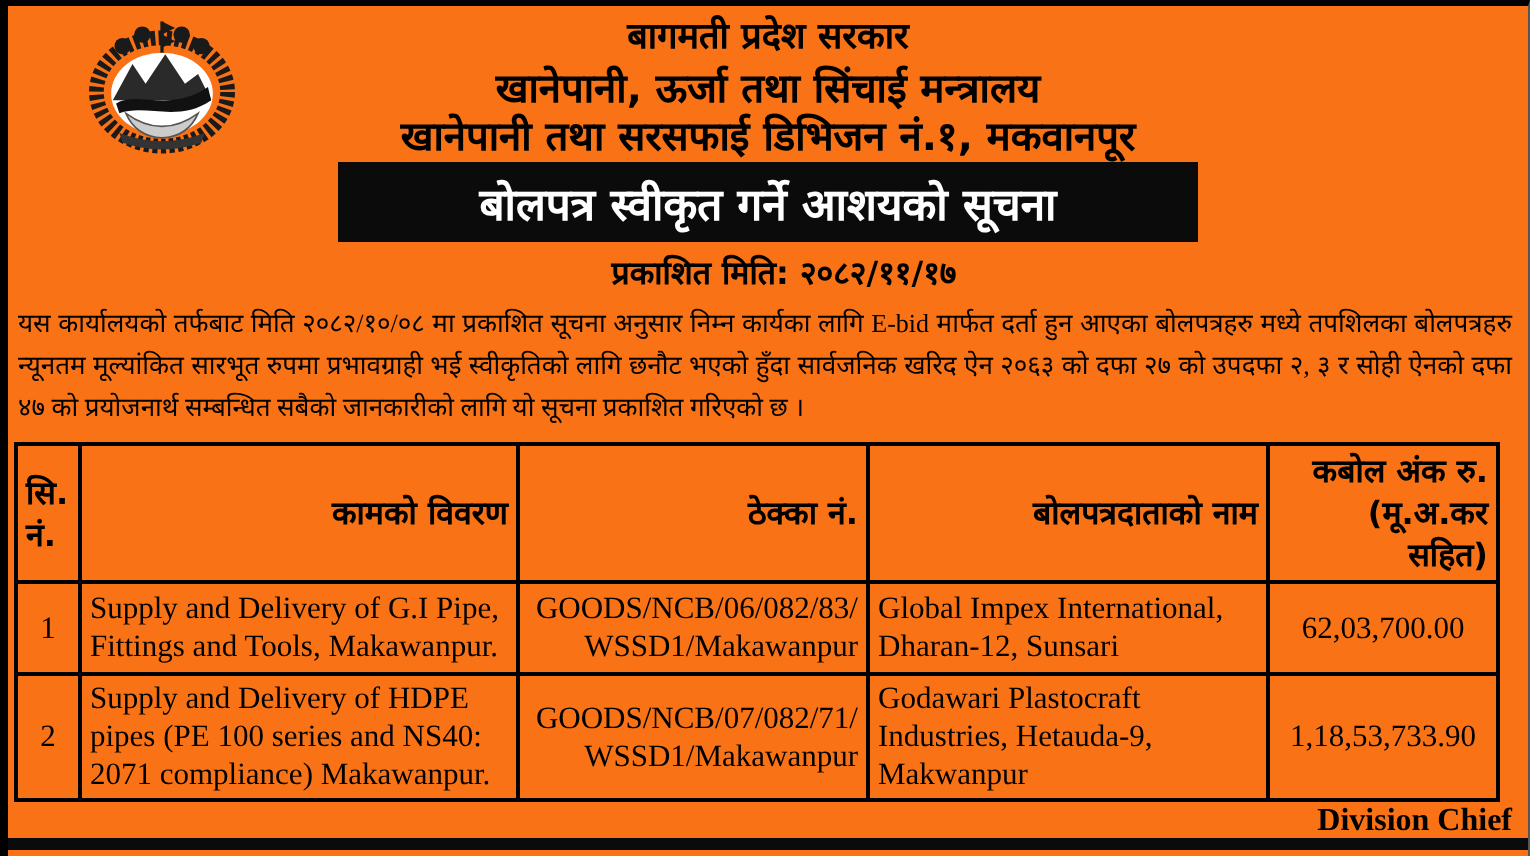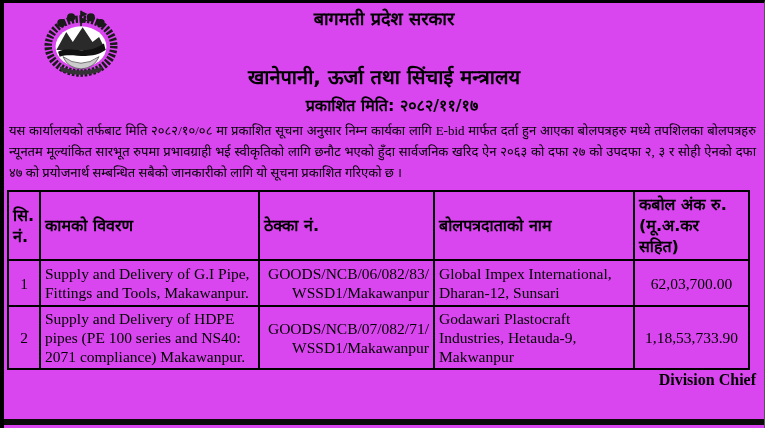--- a/index.html
+++ b/index.html
@@ -1,33 +1,33 @@
 <!DOCTYPE html>
 <html><head>
 <meta charset="utf-8">
 <style>
   html,body{margin:0;padding:0;background:#e8e8e8;}
   .page{
     position:relative;
     width:765px;height:428px;
-    background:#d946ef;
+    background:#f97316;
     box-sizing:border-box;
     border-top:3px solid #000;
     border-left:4px solid #000;
     border-right:1px solid #555;
     overflow:hidden;
     font-family:"Liberation Serif", serif;
     color:#000;
   }
   .logo{
     position:absolute;left:36px;top:6px;width:82px;height:74px;
   }
   .title-block{padding-top:3px;text-align:center;line-height:1;}
   .t1{font-family:"DejaVu Sans",sans-serif;font-weight:bold;font-size:18px;line-height:25px;}
-  .t2{font-family:"DejaVu Sans",sans-serif;font-weight:bold;font-size:20px;line-height:26px;margin-top:33px;}
+  .t2{font-family:"DejaVu Sans",sans-serif;font-weight:bold;font-size:20px;line-height:26px;}
   .t3{font-family:"DejaVu Sans",sans-serif;font-weight:bold;font-size:20px;line-height:23px;}
   .banner{
     margin:1px auto 0 auto;
     width:430px;height:40px;
     background:#0b0b0b;
     color:#fff;
     display:flex;align-items:center;justify-content:center;
     font-family:"DejaVu Sans",sans-serif;font-weight:bold;font-size:22px;
     white-space:nowrap;
   }
@@ -47,21 +47,21 @@
     table-layout:fixed;
   }
   table.notice th, table.notice td{
     border:2px solid #000;
     padding:2px 4px;
     vertical-align:middle;
     box-sizing:border-box;
   }
   th{
     font-family:"DejaVu Sans",sans-serif;
-    font-weight:bold;font-size:16px;line-height:21px;text-align:left;
+    font-weight:bold;font-size:16px;line-height:21px;text-align:right;
   }
   td{font-size:15.5px;line-height:19px;}
   .col-sn{width:32px;}
   .col-work{width:219px;}
   .col-contract{width:175px;}
   .col-bidder{width:200px;}
   .col-amount{width:115px;}
   .th-sn{text-align:left;padding-left:5px;}
   tr.hrow{height:52px;}
   tr.r1{height:46px;}
@@ -107,22 +107,26 @@
     <path d="M22 52 C35 44 55 58 78 42 L80 50 C60 64 40 52 24 58 Z" fill="#111111"></path>
 
     <path d="M28 58 Q50 74 72 58 Q66 72 50 73 Q34 72 28 58 Z" fill="#cccccc" stroke="#555555" stroke-width="1"></path>
 
     <path d="M24 70 Q50 80 76 70 L74 76 Q50 84 26 76 Z" fill="#333333"></path>
   </svg>
 
   <div class="title-block">
     <div class="t1">बागमती प्रदेश सरकार</div>
     <div class="t2">खानेपानी, ऊर्जा तथा सिंचाई मन्त्रालय</div>
+    <div class="t3">खानेपानी तथा सरसफाई डिभिजन नं.१, मकवानपूर</div>
   </div>
 
+  <div class="banner">
+    <span>बोलपत्र स्वीकृत गर्ने आशयको सूचना</span>
+  </div>
 
   <div class="pubdate">प्रकाशित मिति: २०८२/११/१७</div>
 
   <div class="para">यस कार्यालयको तर्फबाट मिति २०८२/१०/०८ मा प्रकाशित सूचना अनुसार निम्न कार्यका लागि E-bid मार्फत दर्ता हुन आएका बोलपत्रहरु मध्ये तपशिलका बोलपत्रहरु न्यूनतम मूल्यांकित सारभूत रुपमा प्रभावग्राही भई स्वीकृतिको लागि छनौट भएको हुँदा सार्वजनिक खरिद ऐन २०६३ को दफा २७ को उपदफा २, ३ र सोही ऐनको दफा ४७ को प्रयोजनार्थ सम्बन्धित सबैको जानकारीको लागि यो सूचना प्रकाशित गरिएको छ ।</div>
 
   <table class="notice">
     <colgroup>
       <col class="col-sn">
         <col class="col-work">
         <col class="col-contract">

